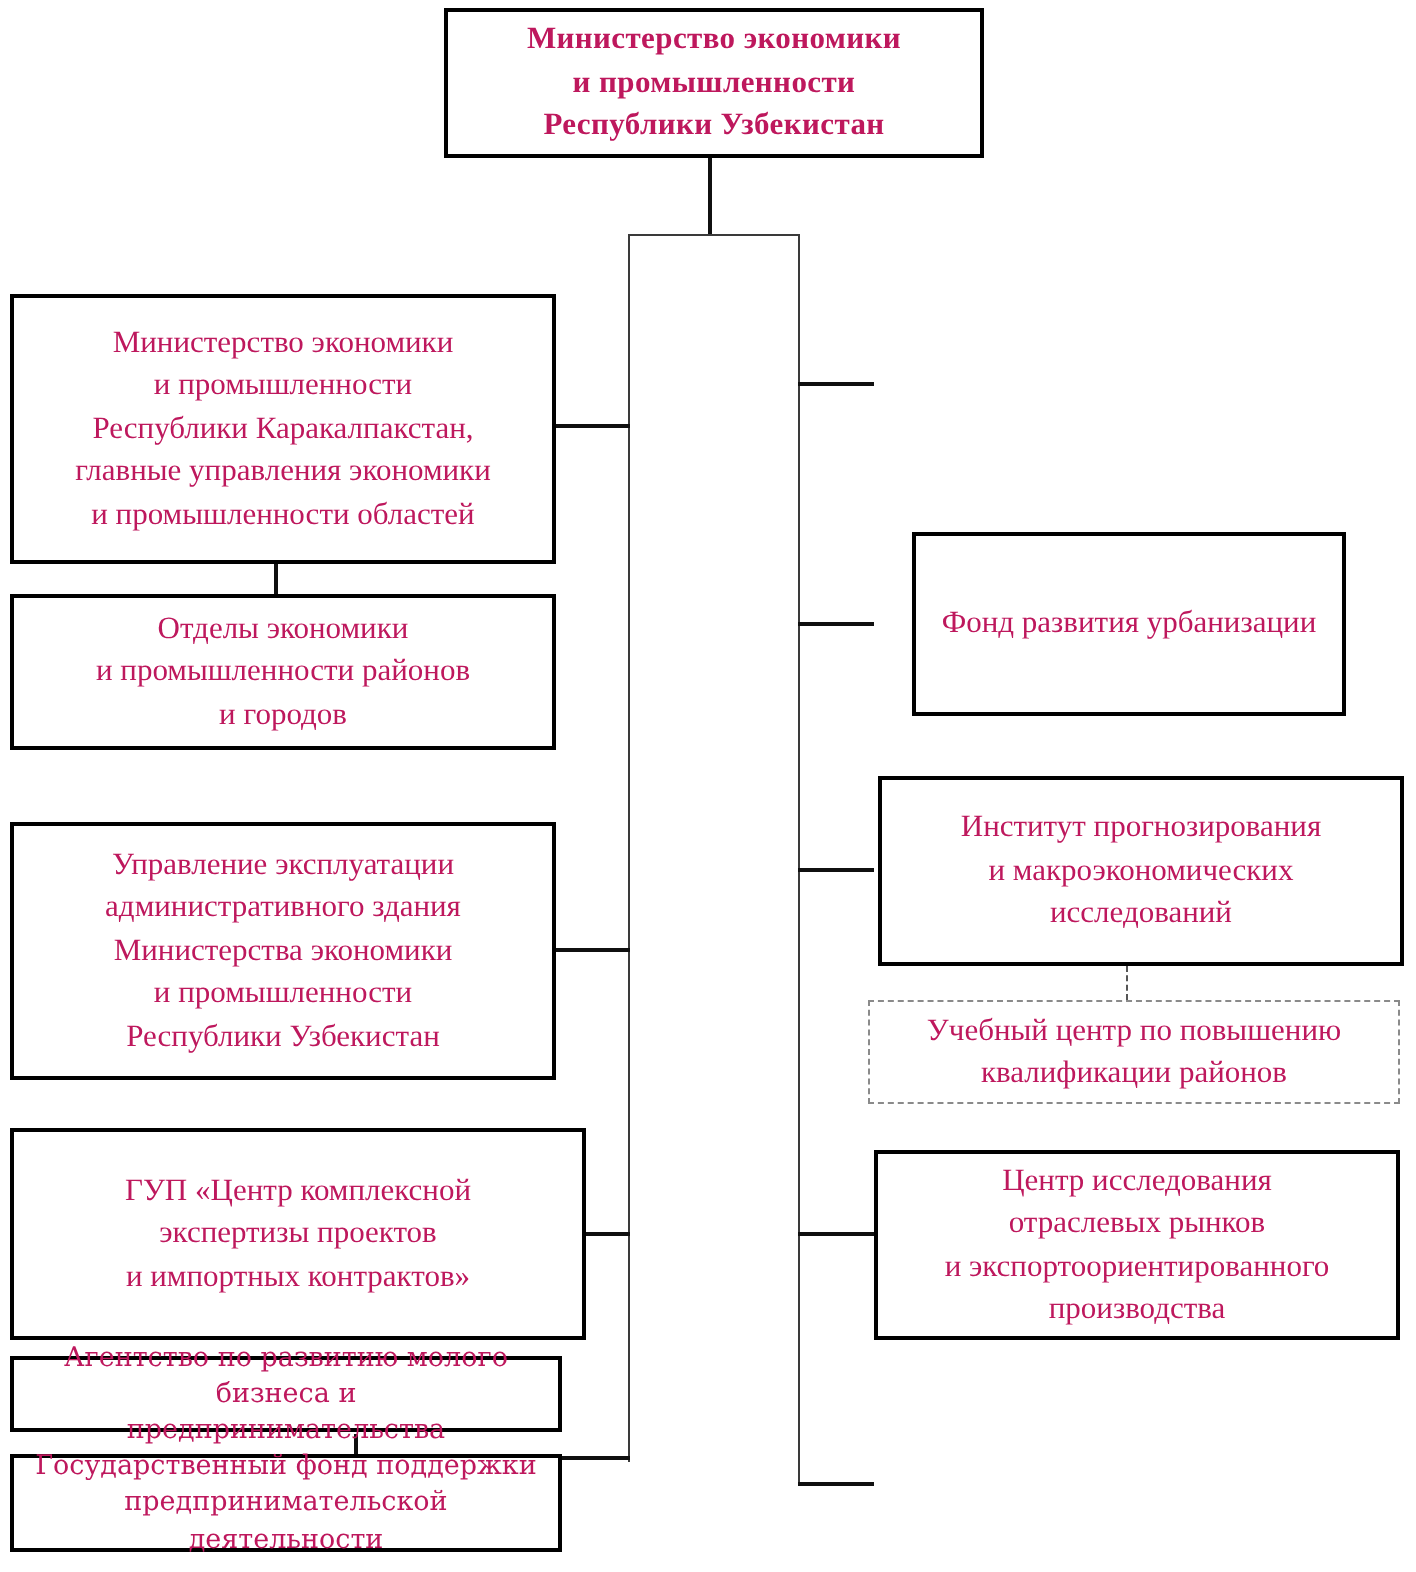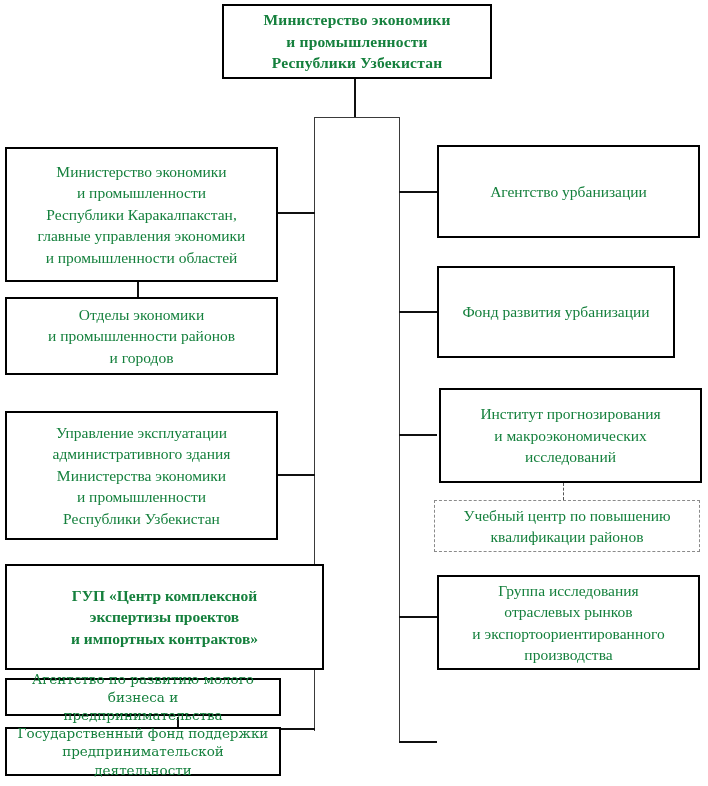--- a/index.html
+++ b/index.html
@@ -14,21 +14,21 @@
   }
   .box {
     position: absolute;
     background: #ffffff;
     border: 2px solid #000000;
     box-sizing: border-box;
     display: flex;
     align-items: center;
     justify-content: center;
     text-align: center;
-    color: #15803d;
+    color: #be185d;
     font-size: 15.5px;
     line-height: 1.38;
     padding: 3px 8px;
   }
   .box span { white-space: pre-line; }
   .box.bold { font-weight: bold; letter-spacing: 0.2px; }
   .box.alt {
     font-family: "DejaVu Serif", serif;
     font-size: 13.5px;
     line-height: 1.35;
@@ -86,56 +86,53 @@
   </div>
 
   <div class="box" style="left:5px; top:411px; width:273px; height:129px;font-family:Liberation Serif, serif;">
     <span>Управление эксплуатации
 административного здания
 Министерства экономики
 и промышленности
 Республики Узбекистан</span>
   </div>
 
-  <div class="box" style="left:5px; top:564px; width:319px; height:106px;font-weight:bold;">
+  <div class="box" style="left:5px; top:564px; width:288px; height:106px;">
     <span>ГУП «Центр комплексной
 экспертизы проектов
 и импортных контрактов»</span>
   </div>
 
   <div class="box alt" style="left:5px; top:678px; width:276px; height:38px;">
     <span>Агентство по развитию молого бизнеса и
 предпринимательства</span>
   </div>
 
   <div class="box alt" style="left:5px; top:727px; width:276px; height:49px;">
     <span>Государственный фонд поддержки
 предпринимательской деятельности</span>
   </div>
 
-  <div class="box" style="left:437px; top:145px; width:263px; height:93px;">
-    <span>Агентство урбанизации</span>
-  </div>
 
-  <div class="box" style="left:437px; top:266px; width:238px; height:92px;">
+  <div class="box" style="left:456px; top:266px; width:217px; height:92px;">
     <span>Фонд развития урбанизации</span>
   </div>
 
   <div class="box" style="left:439px; top:388px; width:263px; height:95px;">
     <span>Институт прогнозирования
 и макроэкономических
 исследований</span>
   </div>
 
   <div class="box dashed" style="left:434px; top:500px; width:266px; height:52px;">
     <span>Учебный центр по повышению
 квалификации районов</span>
   </div>
 
   <div class="box" style="left:437px; top:575px; width:263px; height:95px;">
-    <span>Группа исследования
+    <span>Центр исследования
 отраслевых рынков
 и экспортоориентированного
 производства</span>
   </div>
 
 
 </div>
 
 </body></html>

